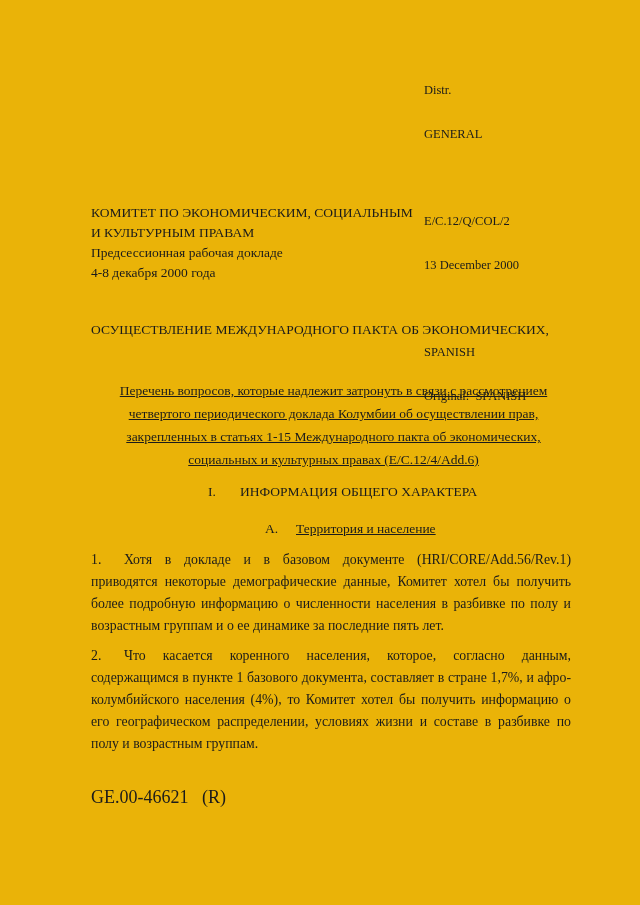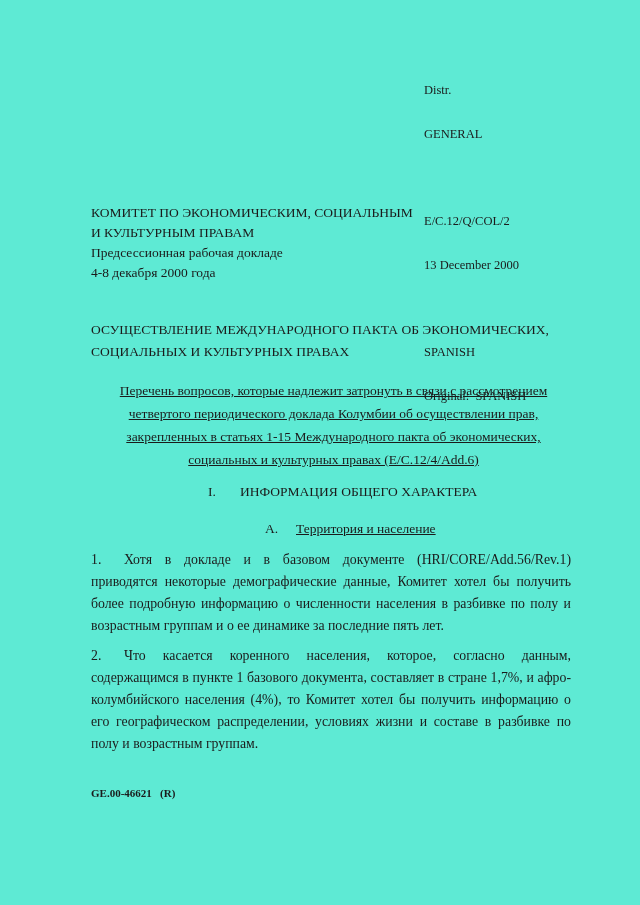--- a/index.html
+++ b/index.html
@@ -4,21 +4,21 @@
 <style>
   html, body {
     margin: 0;
     padding: 0;
     background: #ffffff;
   }
   .page {
     position: relative;
     width: 640px;
     height: 905px;
-    background: #5eead4;
+    background: #eab308;
     font-family: "Liberation Serif", serif;
     color: #1b1b1b;
     overflow: hidden;
   }
   .masthead {
     position: absolute;
     left: 424px;
     top: 54px;
     font-size: 12.5px;
     line-height: 14.5px;
@@ -82,23 +82,22 @@
   .para .pnum {
     display: inline-block;
     width: 33px;
   }
   #para-1 { top: 549px; }
   #para-2 { top: 645px; }
   .footer-code {
     position: absolute;
     left: 91px;
     top: 787px;
-    font-size: 11px;
+    font-size: 18px;
     white-space: pre-wrap;
-    font-weight: bold;
   }
 </style>
 </head>
 <body>
 
 <div class="page">
 
   <div class="masthead">
     <div>Distr.</div>
     <div>GENERAL</div>
@@ -112,21 +111,20 @@
 
   <div class="committee">
     <div>КОМИТЕТ ПО ЭКОНОМИЧЕСКИМ, СОЦИАЛЬНЫМ</div>
     <div>И КУЛЬТУРНЫМ ПРАВАМ</div>
     <div>Предсессионная рабочая докладе</div>
     <div>4-8 декабря 2000 года</div>
   </div>
 
   <div class="doc-title">
     <div>ОСУЩЕСТВЛЕНИЕ МЕЖДУНАРОДНОГО ПАКТА ОБ ЭКОНОМИЧЕСКИХ,</div>
-    <div>СОЦИАЛЬНЫХ И КУЛЬТУРНЫХ ПРАВАХ</div>
   </div>
 
   <div class="subtitle">
     <div class="u-line">Перечень вопросов, которые надлежит затронуть в связи с рассмотрением</div>
     <div class="u-line">четвертого периодического доклада Колумбии об осуществлении прав,</div>
     <div class="u-line">закрепленных в статьях 1-15 Международного пакта об экономических,</div>
     <div class="u-line">социальных и культурных правах (E/C.12/4/Add.6)</div>
   </div>
 
   <div class="section-heading">

